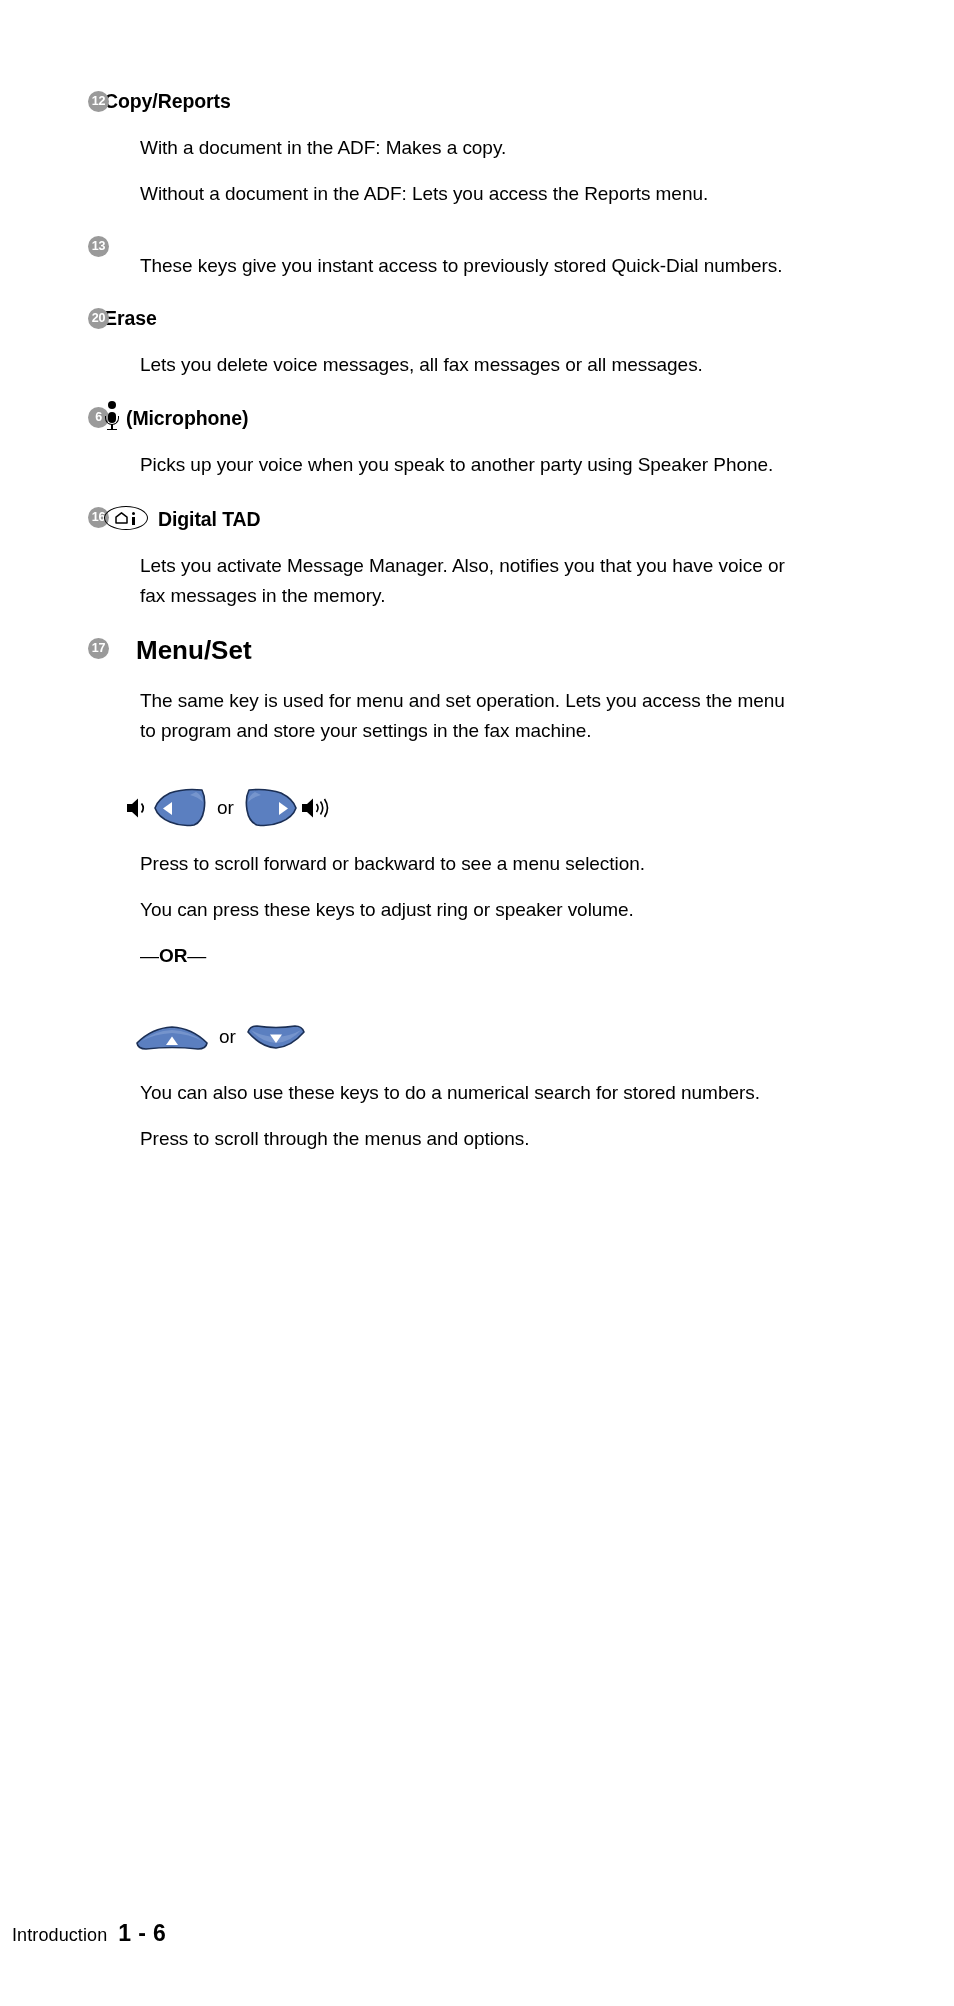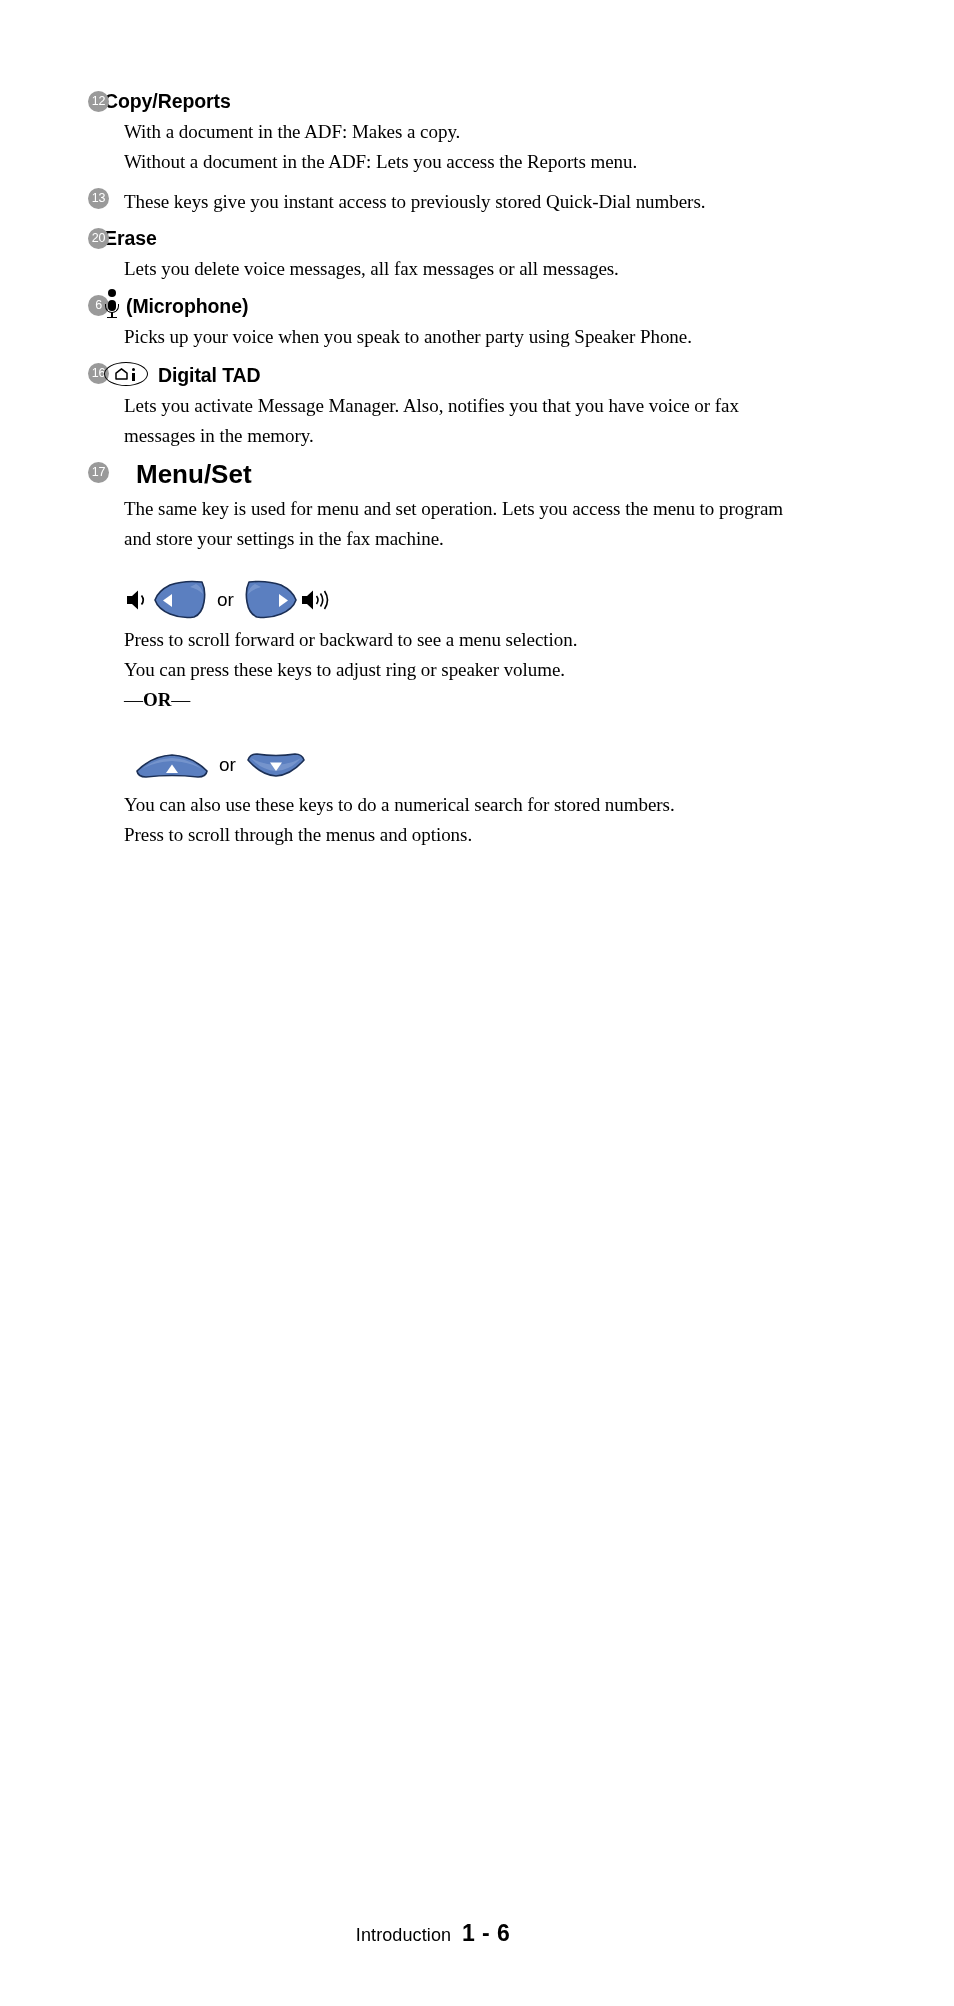--- a/index.html
+++ b/index.html
@@ -45,21 +45,21 @@
     width: 21px;
     height: 21px;
     border-radius: 50%;
     background: #9a9a9a;
     color: #ffffff;
     font-size: 12.5px;
     line-height: 21px;
     text-align: center;
     font-family: "Liberation Sans", sans-serif;
     letter-spacing: -0.3px;
-    font-weight: 400;
+    font-weight: 700;
   }
 
   .heading {
     margin-left: 16px;
     font-size: 19.5px;
     font-weight: bold;
     line-height: 27px;
     letter-spacing: -0.1px;
   }
 
@@ -69,22 +69,21 @@
   }
 
   .body-block {
     margin-left: 36px;
     font-size: 19px;
     line-height: 30px;
     letter-spacing: -0.05px;
   }
 
   .body-block p {
-    margin: 0;
-    font-family: Liberation Serif, serif;
+    margin: 16px;
   }
 
   .sub-heading {
     margin-left: 48px;
     font-size: 26px;
     font-weight: bold;
     line-height: 30px;
   }
 
   .gap-2  { height: 2px; }
@@ -218,24 +217,24 @@
   .spk {
     display: inline-block;
   }
   .navkey {
     display: inline-block;
   }
 
   
   .footer {
     position: absolute;
-    left: 0;
+    left: 12px;
     bottom: 59px;
     width: 866px;
-    text-align: center;
+    text-align: left;
     font-size: 18px;
     letter-spacing: 0.1px;
   }
   .footer-chapter {
     font-size: 18px;
     font-weight: 400;
   }
   .footer-page {
     font-size: 23px;
     font-weight: bold;

